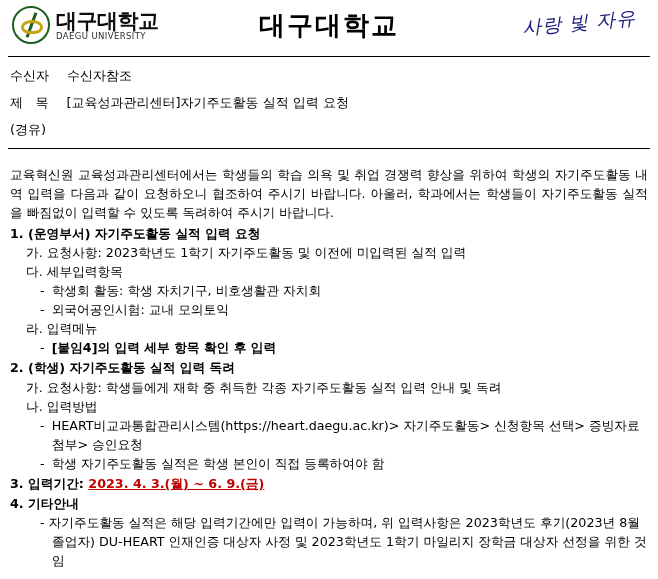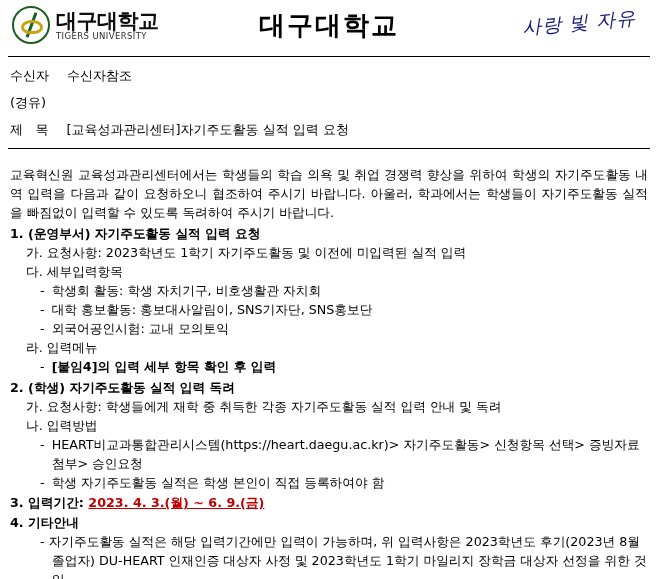--- a/index.html
+++ b/index.html
@@ -181,55 +181,52 @@
 </head>
 <body>
 
 <div class="page">
 
   <div class="header">
     <div class="logo-block">
       <div class="logo-mark"></div>
       <div class="logo-text">
         <div class="logo-kr">대구대학교</div>
-        <div class="logo-en">TIGERS UNIVERSITY</div>
+        <div class="logo-en">DAEGU UNIVERSITY</div>
       </div>
     </div>
     <div class="doc-org">대구대학교</div>
     <div class="seal">사랑 빛 자유</div>
   </div>
   <hr class="hr-thick">
 
   <div class="meta">
     <div class="meta-row"><span class="lbl">수신자</span><span class="gap-wide"></span><span>수신자참조</span></div>
+    <div class="meta-row"><span class="lbl">제   목</span><span class="gap-wide"></span><span>[교육성과관리센터]자기주도활동 실적 입력 요청</span></div>
     <div class="meta-row"><span>(경유)</span></div>
-    <div class="meta-row"><span class="lbl">제   목</span><span class="gap-wide"></span><span>[교육성과관리센터]자기주도활동 실적 입력 요청</span></div>
   </div>
   <hr class="hr-thin">
 
   <div class="body">
 
     <div class="para">교육혁신원 교육성과관리센터에서는 학생들의 학습 의욕 및 취업 경쟁력 향상을 위하여 학생의 자기주도활동 내역 입력을 다음과 같이 요청하오니 협조하여 주시기 바랍니다. 아울러, 학과에서는 학생들이 자기주도활동 실적을 빠짐없이 입력할 수 있도록 독려하여 주시기 바랍니다.</div>
 
     <div class="lvl1 bold">
       <span class="hang"><span>1.</span> <span>(운영부서) 자기주도활동 실적 입력 요청</span></span>
     </div>
     <div class="lvl2">
         <span class="hang"><span>가.</span> <span>요청사항: 2023학년도 1학기 자기주도활동 및 이전에 미입력된 실적 입력</span></span>
       </div>
     <div class="lvl2">
         <span class="hang"><span>다.</span> <span>세부입력항목</span></span>
       </div>
     <div class="lvl3">
         <span class="hang3"><span class="dash">-</span> <span>학생회 활동: 학생 자치기구, 비호생활관 자치회</span></span>
       </div>
     <div class="lvl3">
-        <span class="hang3"><span class="dash">-</span> <span>대학 홍보활동: 홍보대사알림이, SNS기자단, SNS홍보단</span></span>
-      </div>
-    <div class="lvl3">
         <span class="hang3"><span class="dash">-</span> <span>외국어공인시험: 교내 모의토익</span></span>
       </div>
     <div class="lvl2">
         <span class="hang"><span>라.</span> <span>입력메뉴</span></span>
       </div>
     <div class="lvl3">
         <span class="hang3"><span class="dash">-</span> <span class="b-underline">[붙임4]의 입력 세부 항목 확인 후 입력</span></span>
       </div>
 
     <div class="lvl1 bold">

